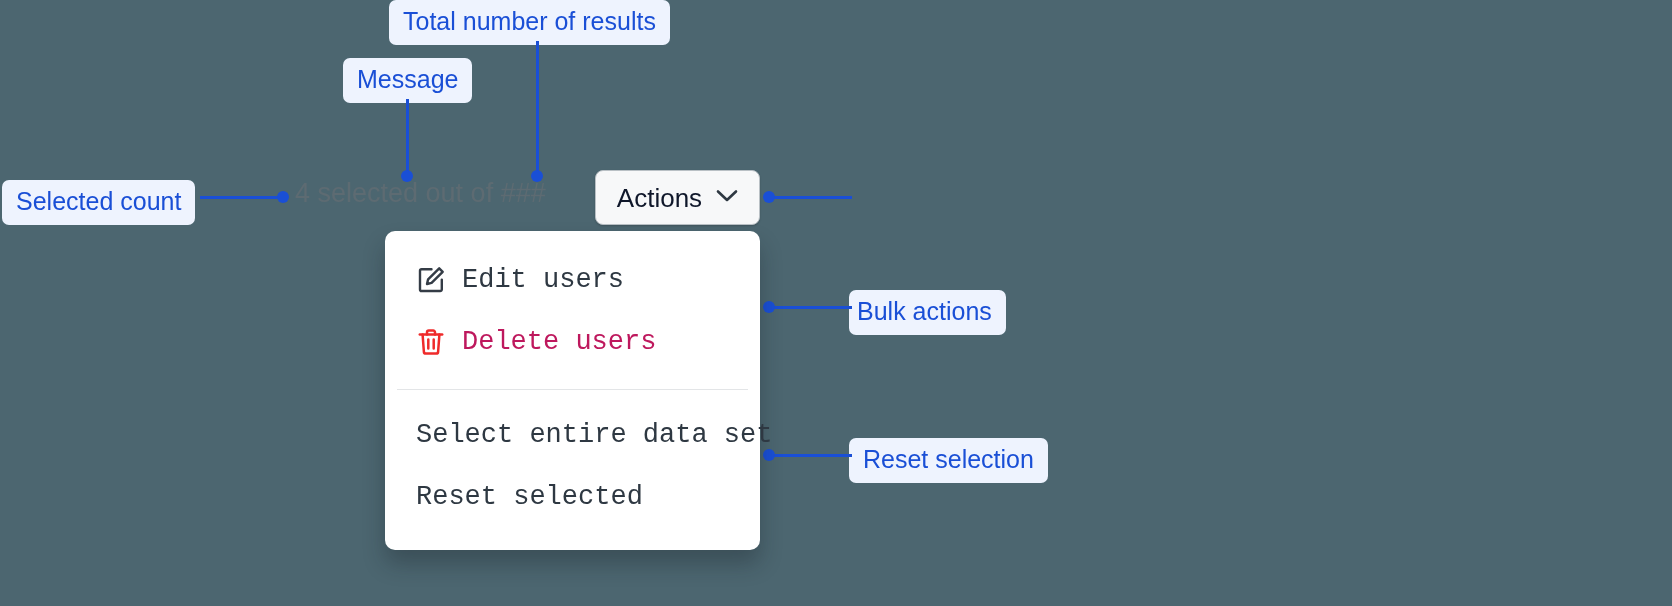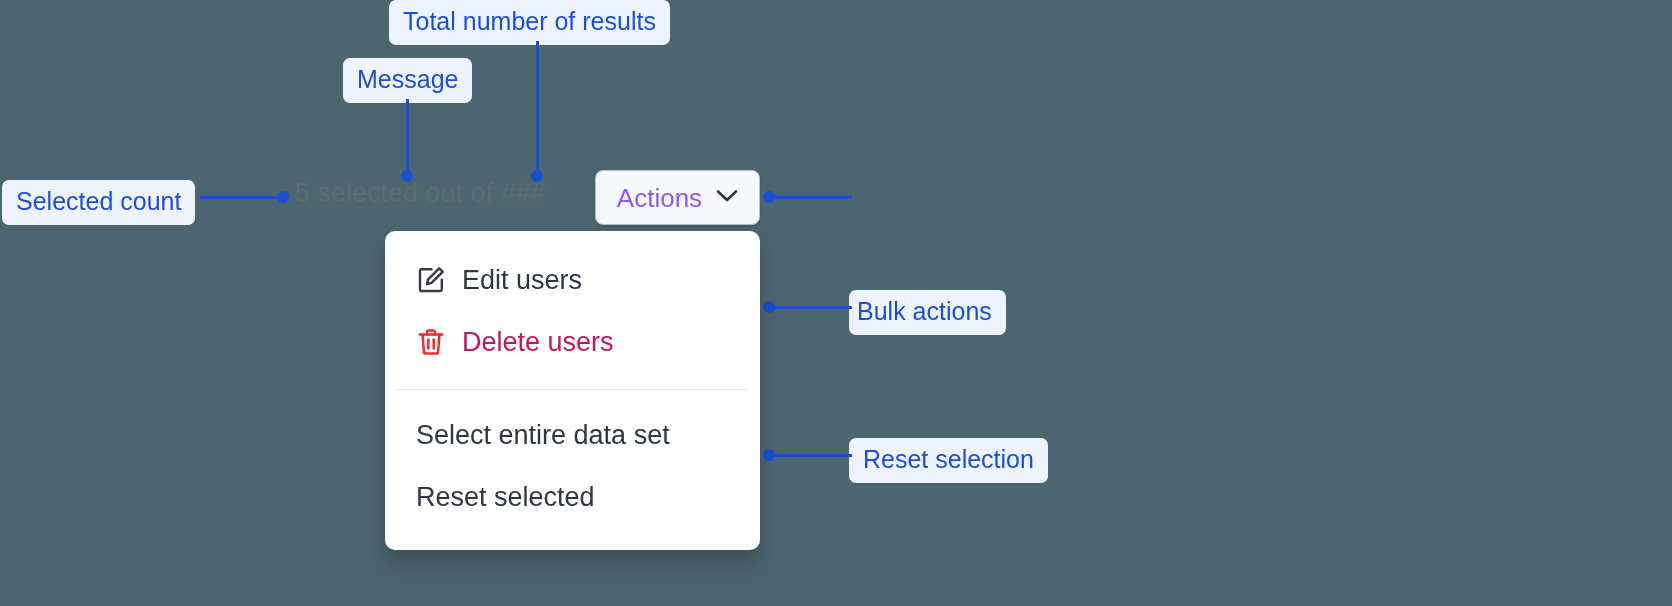--- a/index.html
+++ b/index.html
@@ -77,21 +77,21 @@
     border: 1px solid #b9c0c5;
     border-radius: 8px;
     display: flex;
     align-items: center;
     justify-content: center;
     gap: 14px;
     box-shadow: 0 1px 2px rgba(0,0,0,0.18);
   }
   .actions-button .label {
     font-size: 26px;
-    color: #8b5cf6;
+    color: #0f172a;
     line-height: 1;
     text-align: right;
   }
   .chev {
     display: block;
   }
 
   
   .menu {
     position: absolute;
@@ -109,20 +109,21 @@
     align-items: center;
     height: 62px;
     padding-left: 31px;
     gap: 16px;
   }
   .menu-item .mi-label {
     font-size: 27px;
     line-height: 1;
     color: #2e3842;
     white-space: nowrap;
+    font-family: Liberation Mono, monospace;
   }
   .menu-item.danger .mi-label { color: #be185d; }
 
   .mi-icon { width: 30px; height: 30px; display: block; flex: 0 0 30px; }
 
   .menu-item.plain { padding-left: 31px; }
 
   .menu-divider {
     height: 1px;
     background: #e3e5e7;
@@ -156,21 +157,21 @@
 
   <div class="conn-line-h" style="left:768px; top:196px; width:84px;"></div>
   <div class="conn-dot" style="left:763px; top:191px;"></div>
 
   <div class="conn-line-h" style="left:768px; top:306px; width:84px;"></div>
   <div class="conn-dot" style="left:763px; top:301px;"></div>
 
   <div class="conn-line-h" style="left:768px; top:454px; width:84px;"></div>
   <div class="conn-dot" style="left:763px; top:449px;"></div>
 
-  <div class="selection-message">5 selected out of ###</div>
+  <div class="selection-message">4 selected out of ###</div>
 
   <div class="actions-button">
     <span class="label">Actions</span>
     <span class="chev">
       <svg width="22" height="14" viewBox="0 0 22 14" fill="none" aria-hidden="true">
         <path d="M2 2.5 L11 11 L20 2.5" stroke="#2e3842" stroke-width="2.6" stroke-linecap="round" stroke-linejoin="round"></path>
       </svg>
     </span>
   </div>
 

